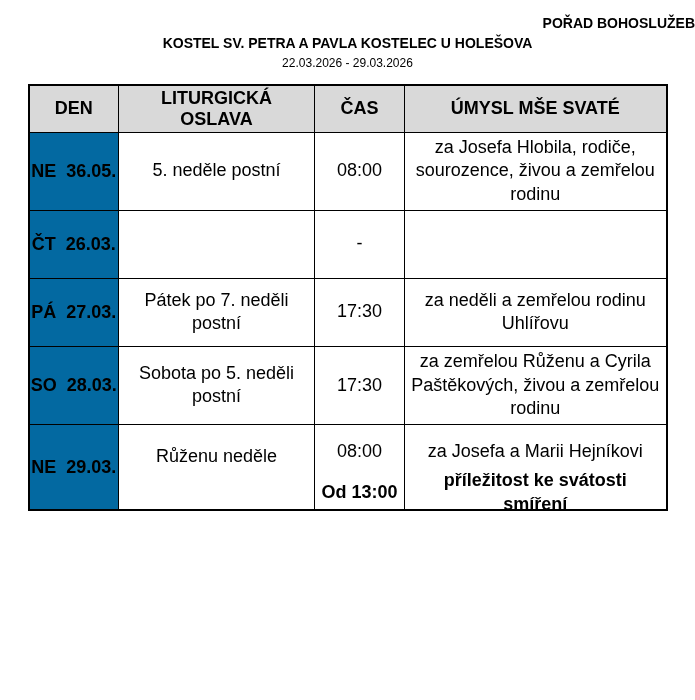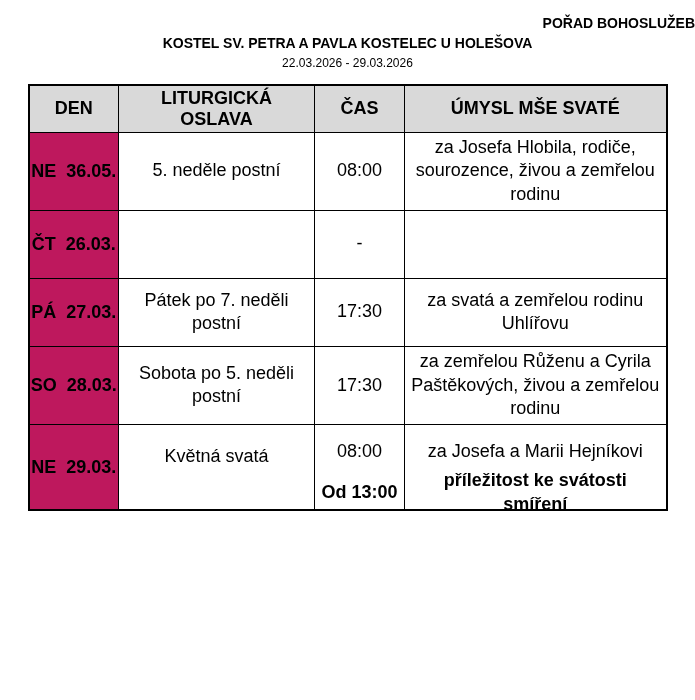--- a/index.html
+++ b/index.html
@@ -48,21 +48,21 @@
     box-sizing: border-box;
     overflow: hidden;
   }
   .schedule th {
     background: #d9d9d9;
     font-weight: bold;
     height: 21px;
     padding: 2px 4px;
   }
   .schedule td.day {
-    background: #be185d;
+    background: #0369a1;
     font-weight: bold;
   }
   .day-inner {
     display: flex;
     justify-content: center;
     align-items: center;
     gap: 10px;
     white-space: nowrap;
   }
   tr.row { height: 68px; }
@@ -168,21 +168,21 @@
             <span>27.03.</span>
           </div>
         </td>
         <td>
             <div class="cell-text">Pátek po 7. neděli postní</div>
           </td>
         <td>
             <div class="cell-text">17:30</div>
           </td>
         <td>
-            <div class="cell-text">za svatá a zemřelou rodinu Uhlířovu</div>
+            <div class="cell-text">za neděli a zemřelou rodinu Uhlířovu</div>
           </td>
       </tr>
 
       <tr class="row">
         <td class="day">
           <div class="day-inner">
             <span>SO</span>
             <span>28.03.</span>
           </div>
         </td>
@@ -198,21 +198,21 @@
       </tr>
 
       <tr class="row row-last">
         <td class="day">
           <div class="day-inner">
             <span>NE</span>
             <span>29.03.</span>
           </div>
         </td>
         <td class="liturgy-last">
-            <div class="cell-text">Květná svatá</div>
+            <div class="cell-text">Růženu neděle</div>
           </td>
         <td class="split">
           <div class="split-wrap">
             <div class="split-top cell-text">08:00</div>
             <div class="split-bottom cell-text">Od 13:00</div>
           </div>
         </td>
         <td class="split">
           <div class="split-wrap">
             <div class="split-top cell-text">za Josefa a Marii Hejníkovi</div>

